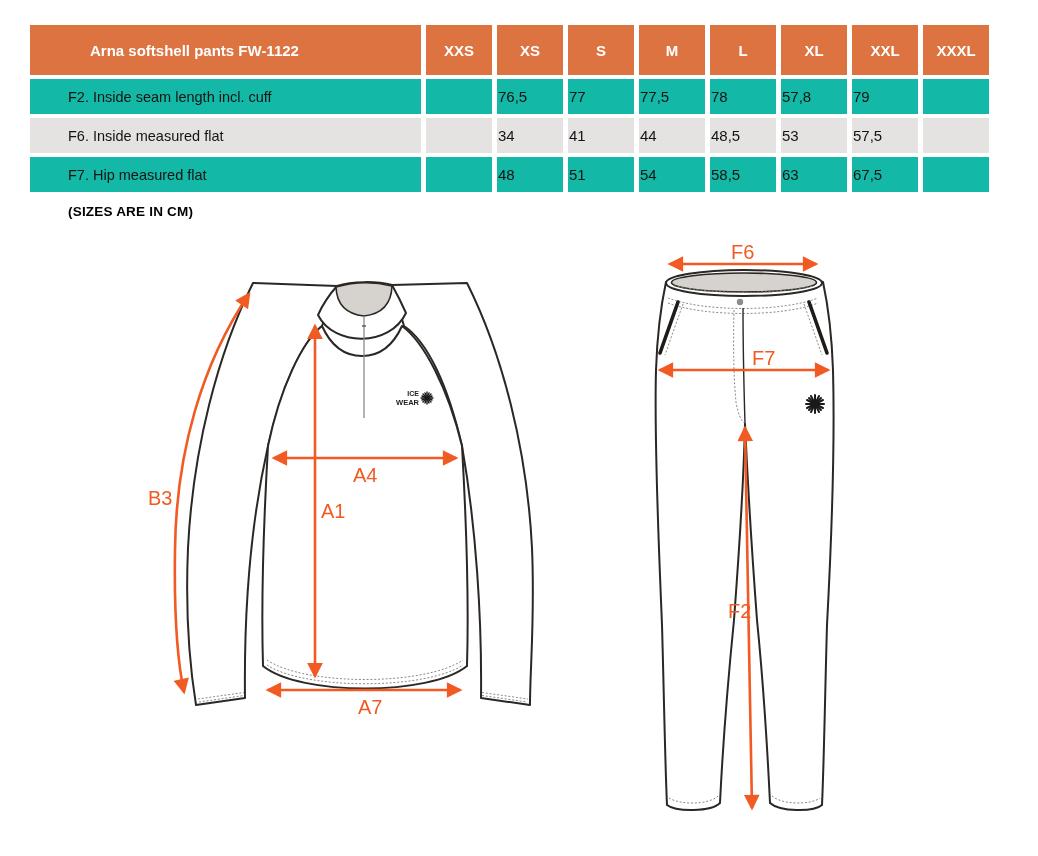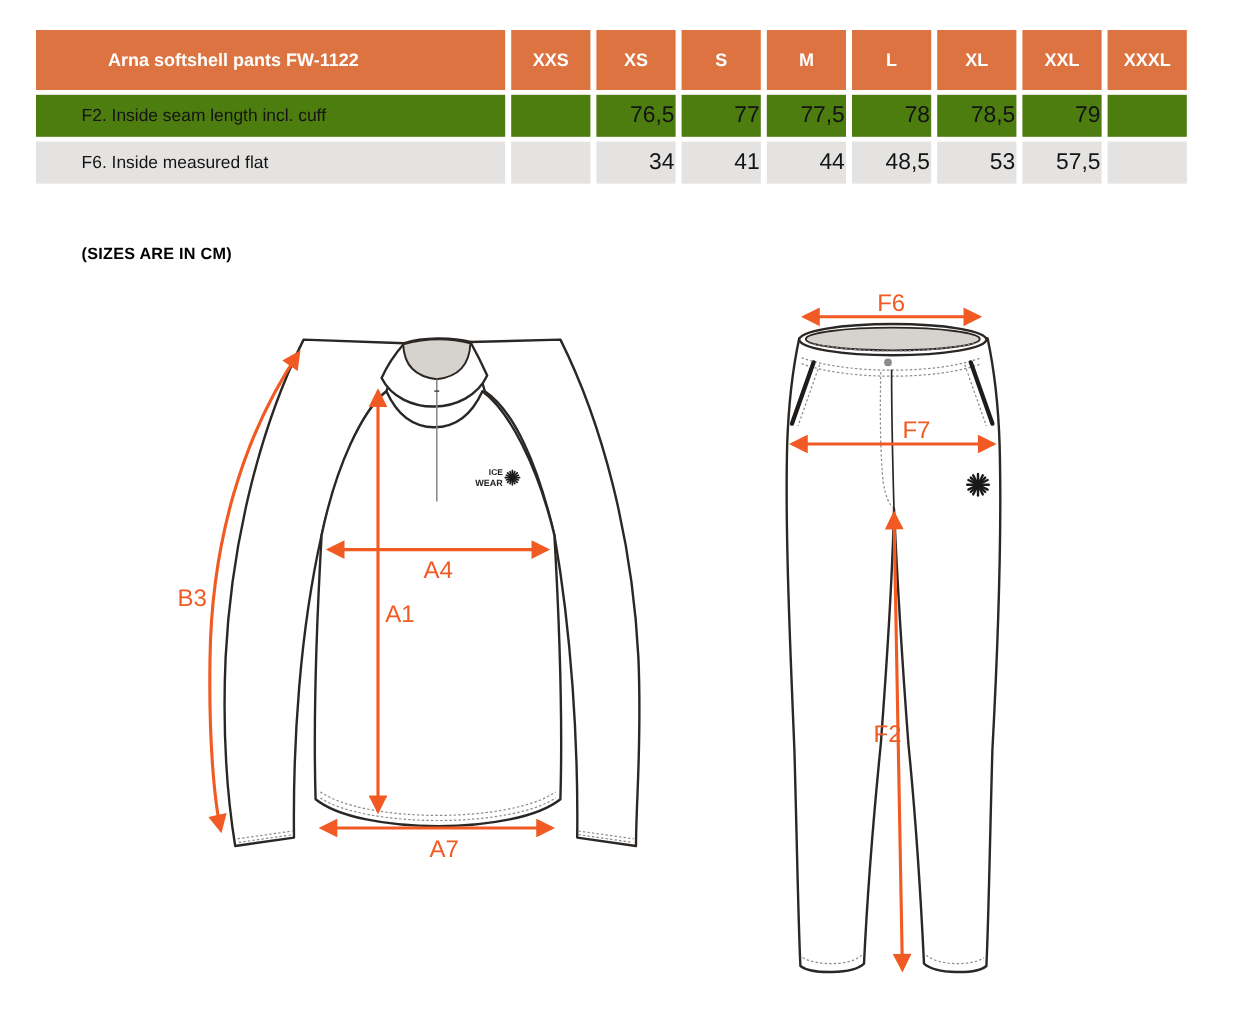--- a/index.html
+++ b/index.html
@@ -6,23 +6,23 @@
   .sheet{position:relative;width:1038px;height:856px;background:#ffffff;
          font-family:"Liberation Sans", sans-serif;overflow:hidden;}
 
   
   table.size-table{position:absolute;left:25px;top:21px;
                    border-collapse:separate;border-spacing:5px 4px;}
   .size-table th{background:#DD7340;color:#ffffff;height:48px;
                  font-size:15px;font-weight:bold;text-align:center;}
   .size-table th.name{width:330px;text-align:left;padding-left:60px;}
   .size-table th.size{width:64px;}
-  .size-table td{height:33px;text-align:right;font-size:19px;color:#141414;}
+  .size-table td{height:33px;text-align:left;font-size:15px;color:#141414;}
   .size-table td.name{text-align:left;padding-left:38px;font-size:14.5px;}
-  .size-table tr.dark td{background:#4d7c0f;}
+  .size-table tr.dark td{background:#14b8a6;}
   .size-table tr.light td{background:#e4e3e2;}
 
   .note{position:absolute;left:68px;top:204px;color:#000000;
         font-size:13.5px;font-weight:bold;letter-spacing:.2px;}
 
   .diagram{position:absolute;}
   .garment{stroke:#2B2724;stroke-width:2;fill:#ffffff;stroke-linejoin:round;stroke-linecap:round;}
   .thin{stroke:#2B2724;stroke-width:1.4;fill:none;}
   .stitch{stroke:#8a8a8a;stroke-width:1;fill:none;stroke-dasharray:2 1.8;}
   .inner{fill:#D6D2CE;stroke:#2B2724;stroke-width:1.6;}
@@ -52,33 +52,44 @@
       </tr>
     </thead>
     <tbody>
       <tr class="dark">
         <td class="name">F2. Inside seam length incl. cuff</td>
         <td></td>
         <td>76,5</td>
         <td>77</td>
         <td>77,5</td>
         <td>78</td>
-        <td>78,5</td>
+        <td>57,8</td>
         <td>79</td>
         <td></td>
       </tr>
       <tr class="light">
         <td class="name">F6. Inside measured flat</td>
         <td></td>
         <td>34</td>
         <td>41</td>
         <td>44</td>
         <td>48,5</td>
         <td>53</td>
         <td>57,5</td>
+        <td></td>
+      </tr>
+      <tr class="dark">
+        <td class="name">F7. Hip measured flat</td>
+        <td></td>
+        <td>48</td>
+        <td>51</td>
+        <td>54</td>
+        <td>58,5</td>
+        <td>63</td>
+        <td>67,5</td>
         <td></td>
       </tr>
     </tbody>
   </table>
 
   <div class="note">(SIZES ARE IN CM)</div>
 
   <svg class="diagram" style="left:140px;top:268px;" width="440" height="470" viewBox="0 0 440 470">
     <defs>
       <marker id="ah" viewBox="0 0 10 10" refX="8.4" refY="5" markerWidth="7" markerHeight="6" orient="auto-start-reverse">

